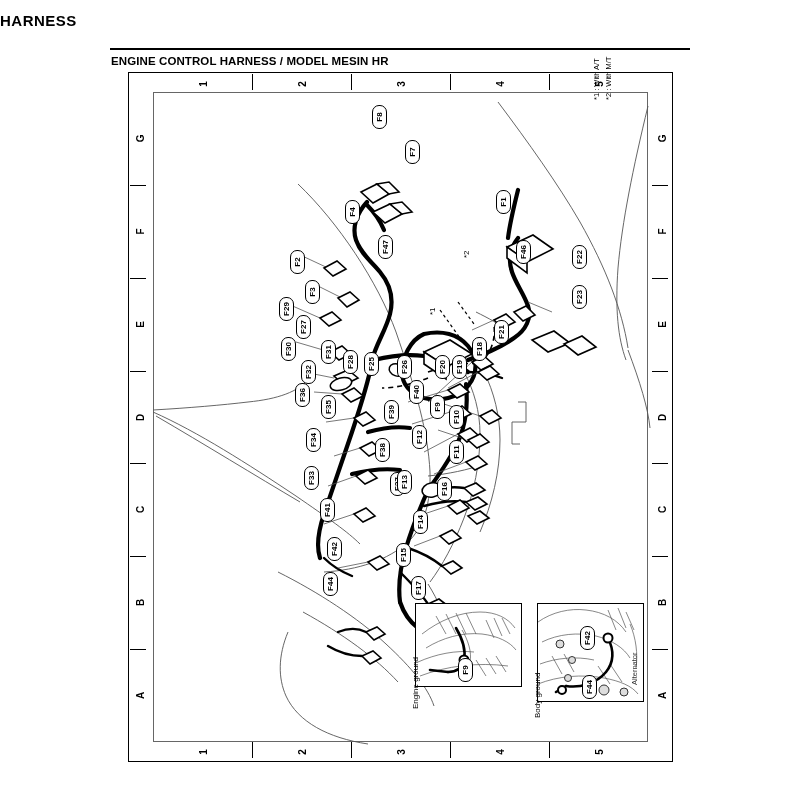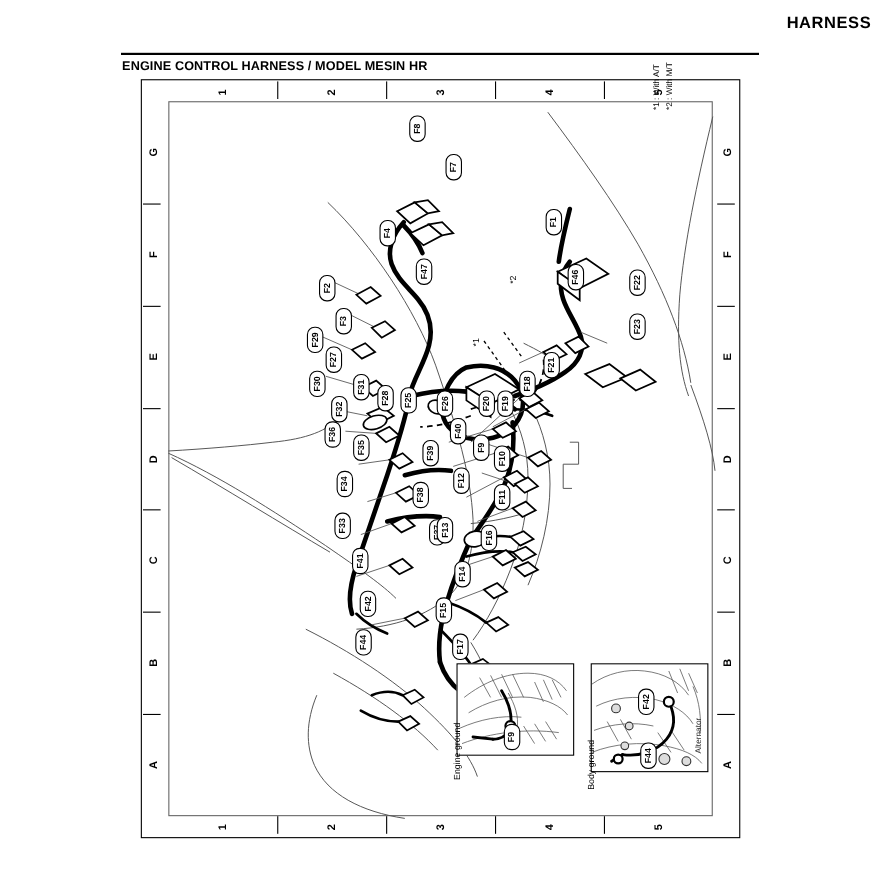--- a/index.html
+++ b/index.html
@@ -1,21 +1,21 @@
 <!DOCTYPE html>
 <html><head>
 <meta charset="utf-8">
 <style>
   html,body{margin:0;padding:0;background:#fff;}
   body{width:792px;height:792px;position:relative;overflow:hidden;
        font-family:"Liberation Sans",sans-serif;color:#000;}
 
   
   #page-title{
-    position:absolute;left:0;top:12px;width:792px;text-align:right;
+    position:absolute;left:0;top:12px;width:792px;text-align:left;
     font-size:15px;font-weight:bold;letter-spacing:.5px;
   }
   #title-rule{
     position:absolute;left:110px;top:48px;width:580px;height:2px;background:#000;
   }
   #section-title{
     position:absolute;left:111px;top:55px;font-size:11.5px;font-weight:bold;
     letter-spacing:.1px;white-space:nowrap;
   }
 

